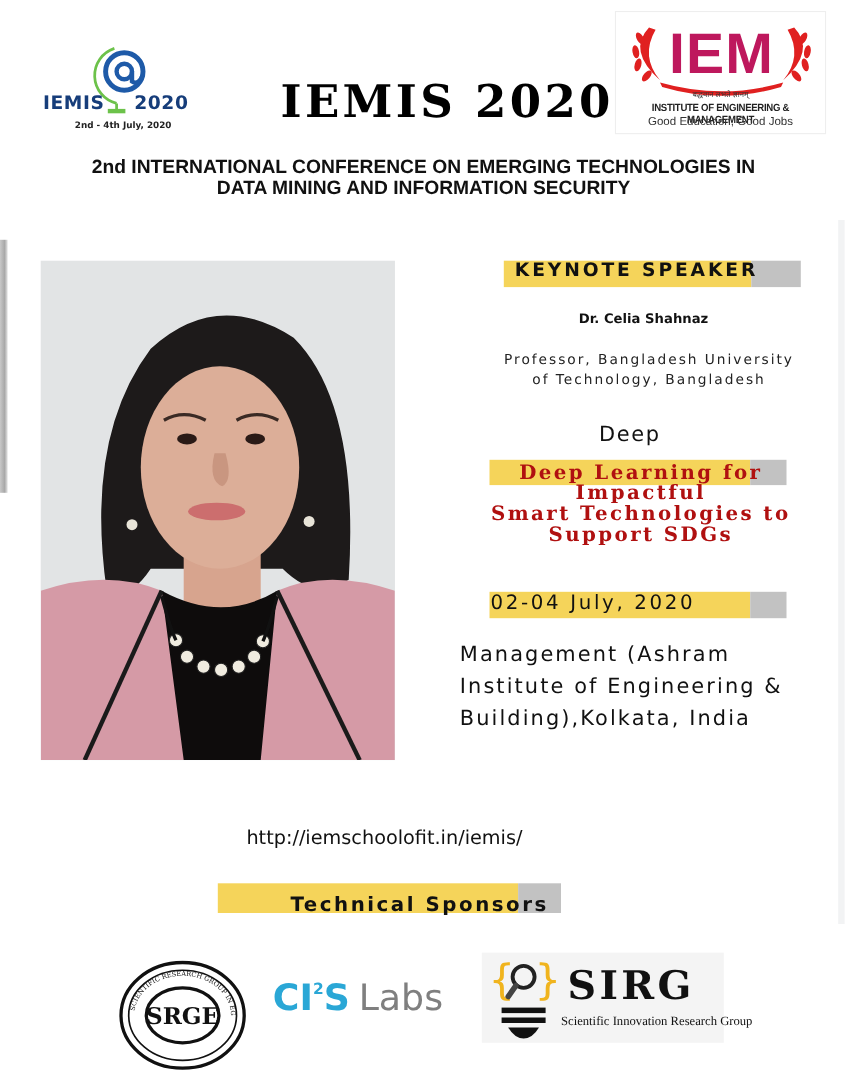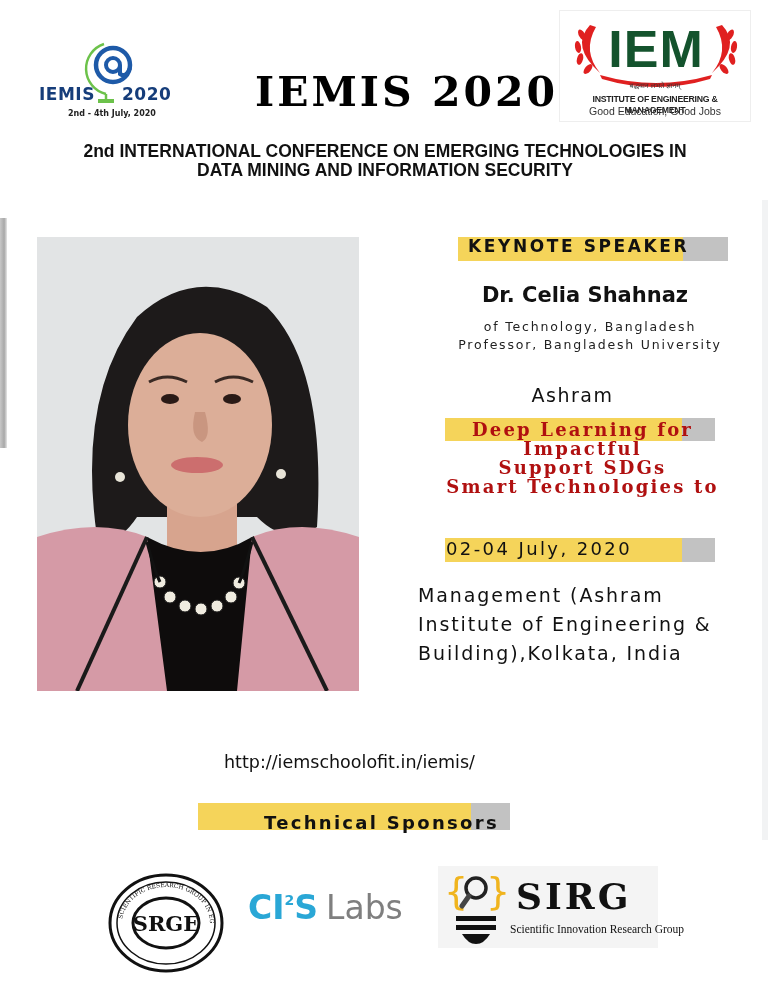--- a/index.html
+++ b/index.html
@@ -21,41 +21,41 @@
     color: #222; font-family: "DejaVu Sans", sans-serif; }
 
   
   .main-title { left: 255px; top: 72px; font-family: "DejaVu Serif", serif; font-weight: bold;
     font-size: 41px; letter-spacing: 3px; color: #000; line-height: 1; }
 
   
   .iem-logo { left: 559px; top: 10px; width: 192px; height: 112px; border: 1px solid #eeeeee; background: #fff; }
   .iem-logo .iem-word { position: absolute; left: 37px; top: 12px; width: 118px; text-align: center;
     font-family: "Liberation Sans", sans-serif; font-weight: bold; font-size: 52px; line-height: 52px;
-    color: #14532d; letter-spacing: 1px; }
+    color: #be185d; letter-spacing: 1px; }
   .iem-logo .hindi { position: absolute; left: 0; width: 100%; top: 70px; text-align: center; font-size: 7px; color: #333; }
   .iem-logo .full { position: absolute; left: 0; width: 100%; top: 82px; text-align: center;
     font-family: "Liberation Sans", sans-serif; font-weight: bold; font-size: 9.5px; color: #222; letter-spacing: -0.3px; transform: scaleX(0.92); }
   .iem-logo .tag { position: absolute; left: 0; width: 100%; top: 94px; text-align: center; font-size: 10.5px; color: #333; }
 
   
   .conf-title { left: 20px; top: 142px; width: 730px; text-align: center; font-family: "Liberation Sans", sans-serif;
     font-weight: bold; font-size: 17.5px; line-height: 19px; color: #111; }
 
   
   .photo { left: 37px; top: 237px; width: 322px; height: 454px; background: #e3e5e6; overflow: hidden; }
 
   
   .bar-y { position: absolute; background: #f5d45a; }
   .bar-g { position: absolute; background: #c2c2c2; }
 
   .keynote-label { left: 468px; top: 236px; font-family: "DejaVu Sans", sans-serif; font-weight: bold;
     font-size: 17px; letter-spacing: 2.6px; color: #111; }
   .speaker-name { left: 420px; top: 283px; width: 330px; text-align: center; font-family: "DejaVu Sans", sans-serif;
-    font-weight: bold; font-size: 21px; color: #111; }
+    font-weight: bold; font-size: 12px; color: #111; }
   .speaker-affil { left: 430px; top: 318px; width: 320px; text-align: center; font-family: "DejaVu Sans", sans-serif;
     font-size: 12.5px; letter-spacing: 1.8px; line-height: 18px; color: #222; }
   .topic-label { left: 420px; top: 384px; width: 305px; text-align: center; font-family: "DejaVu Sans", sans-serif;
     font-size: 19px; letter-spacing: 1.5px; color: #111; }
   .topic-text { left: 420px; top: 420px; width: 325px; text-align: center; font-family: "DejaVu Serif", serif;
     font-weight: bold; font-size: 18px; letter-spacing: 2.2px; line-height: 19px; color: #b01010; }
   .date-text { left: 446px; top: 538px; font-family: "DejaVu Sans", sans-serif; font-size: 18px;
     letter-spacing: 2.4px; color: #111; }
   .venue-text { left: 418px; top: 581px; width: 345px; font-family: "DejaVu Sans", sans-serif; font-size: 19px;
     letter-spacing: 1.9px; line-height: 29px; color: #111; }
@@ -164,31 +164,31 @@
     <path d="M110 305 Q118 335 123 345 M215 305 Q207 335 202 346" stroke="#111" stroke-width="3" fill="none"></path>
   </svg>
 </div>
 
 <div class="bar-y" style="left:458px;top:237px;width:225px;height:24px"></div>
 <div class="bar-g" style="left:683px;top:237px;width:45px;height:24px"></div>
 <div class="abs keynote-label">KEYNOTE SPEAKER</div>
 
 <div class="abs speaker-name">Dr. Celia Shahnaz</div>
 <div class="abs speaker-affil">
+  <div>Professor, Bangladesh University</div>
   <div>of Technology, Bangladesh</div>
-  <div>Professor, Bangladesh University</div>
-</div>
-
-<div class="abs topic-label">Ashram</div>
+</div>
+
+<div class="abs topic-label">Deep</div>
 <div class="bar-y" style="left:445px;top:418px;width:237px;height:23px"></div>
 <div class="bar-g" style="left:682px;top:418px;width:33px;height:23px"></div>
 <div class="abs topic-text">
   <div>Deep Learning for Impactful</div>
+  <div>Smart Technologies to</div>
   <div>Support SDGs</div>
-  <div>Smart Technologies to</div>
 </div>
 
 <div class="bar-y" style="left:445px;top:538px;width:237px;height:24px"></div>
 <div class="bar-g" style="left:682px;top:538px;width:33px;height:24px"></div>
 <div class="abs date-text">02-04 July, 2020</div>
 
 <div class="abs venue-text">
   <div>Management (Ashram</div>
   <div>Institute of Engineering &amp;</div>
   <div>Building),Kolkata, India</div>

